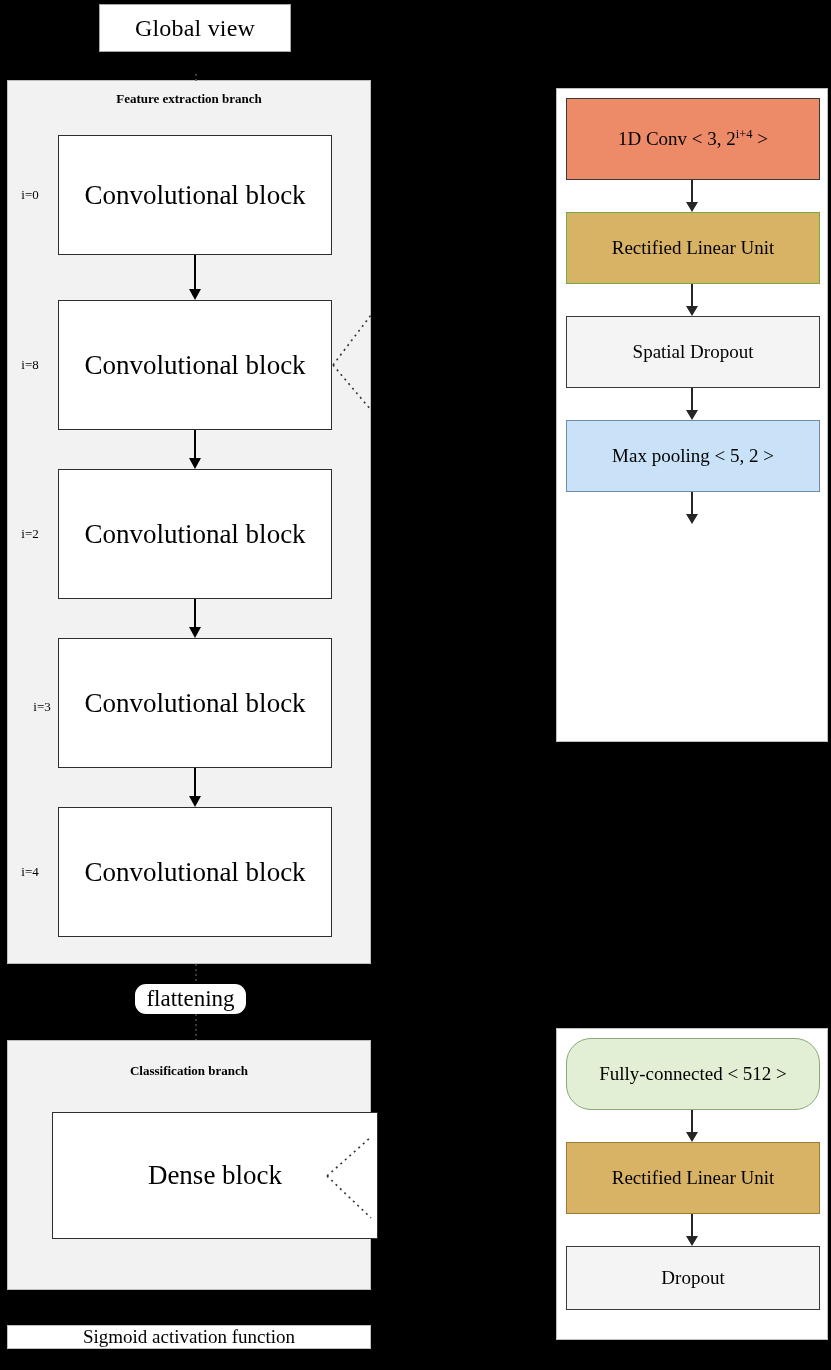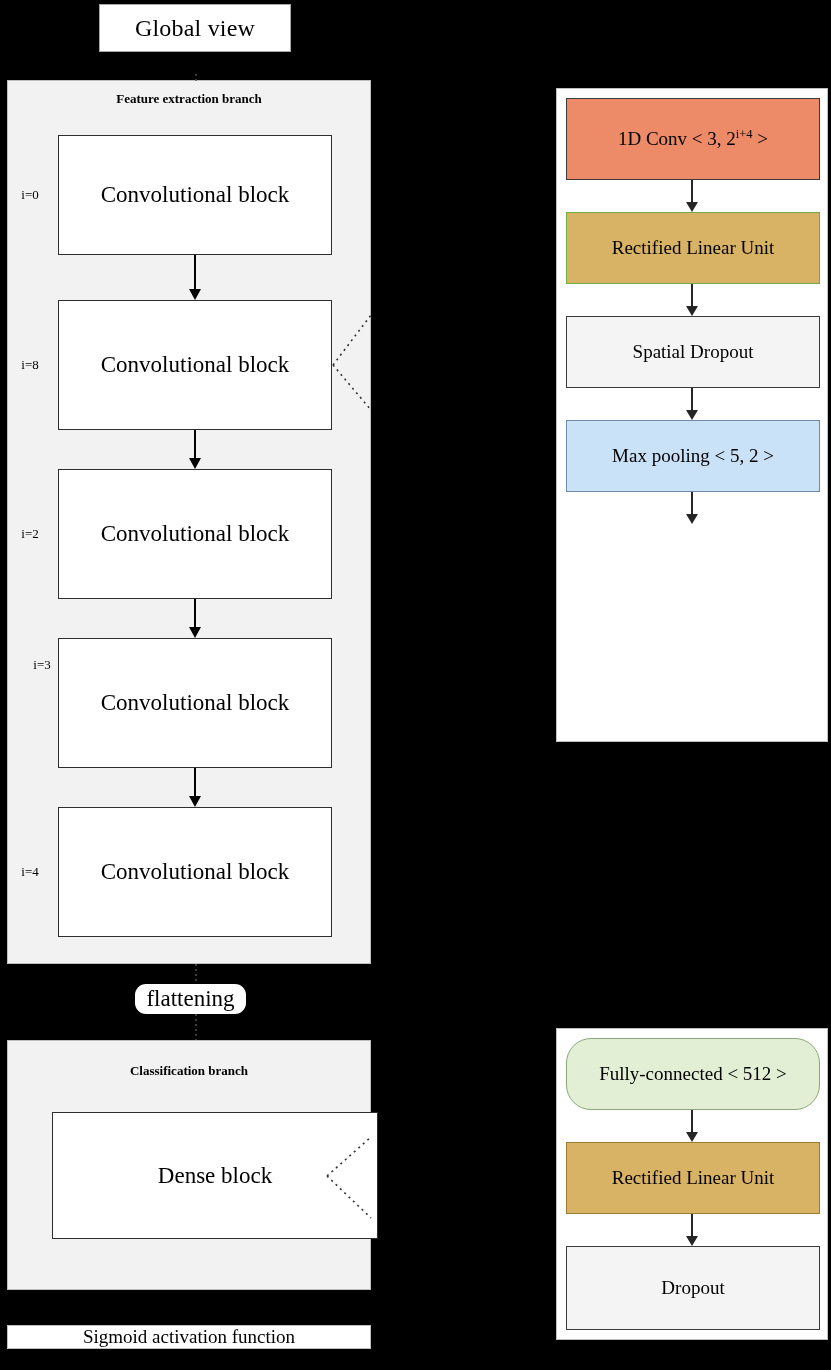--- a/index.html
+++ b/index.html
@@ -45,21 +45,21 @@
     font-size: 13px;
   }
   .panel-feature .panel-title { top: 10px; }
   .panel-class   .panel-title { top: 22px; }
 
   
   .block {
     background: #FFFFFF;
     border: 1.5px solid #2E2E2E;
     display: flex; align-items: center; justify-content: center;
-    font-size: 23px;
+    font-size: 27px;
   }
   .ilabel {
     display: flex; align-items: center; justify-content: center;
     font-size: 13px;
     width: 46px;
   }
 
   
   .arrow-v {
     width: 14px;
@@ -164,21 +164,21 @@
 <div class="abs ilabel" style="left:7px; top:469px; height:130px;">i=2</div>
 <div class="abs block" style="left:58px; top:469px; width:274px; height:130px;">
   <span>Convolutional block</span>
 </div>
 
 <div class="abs arrow-v" style="left:188px; top:599px; height:39px;">
   <div class="shaft"></div>
   <div class="head"></div>
 </div>
 
-<div class="abs ilabel" style="left:7px; top:600px; height:130px;padding-left:24px;">i=3</div>
+<div class="abs ilabel" style="left:7px; top:642px; height:130px;padding-left:24px;">i=3</div>
 <div class="abs block" style="left:58px; top:638px; width:274px; height:130px;">
   <span>Convolutional block</span>
 </div>
 
 <div class="abs arrow-v" style="left:188px; top:768px; height:39px;">
   <div class="shaft"></div>
   <div class="head"></div>
 </div>
 
 <div class="abs ilabel" style="left:7px; top:807px; height:130px;">i=4</div>
@@ -267,16 +267,16 @@
 
   <div class="abs dblock" style="top:113px; height:72px; background:#D9B365; border-color:#9E7B33;">
     <span>Rectified Linear Unit</span>
   </div>
 
   <div class="darrow" style="top:185px; height:32px;">
     <div class="shaft"></div>
     <div class="head"></div>
   </div>
 
-  <div class="abs dblock" style="top:217px; height:84px; background:#F4F4F4; border-color:#3A3A3A;">
+  <div class="abs dblock" style="top:217px; height:64px; background:#F4F4F4; border-color:#3A3A3A;">
     <span>Dropout</span>
   </div>
 </div>
 
 </body></html>

